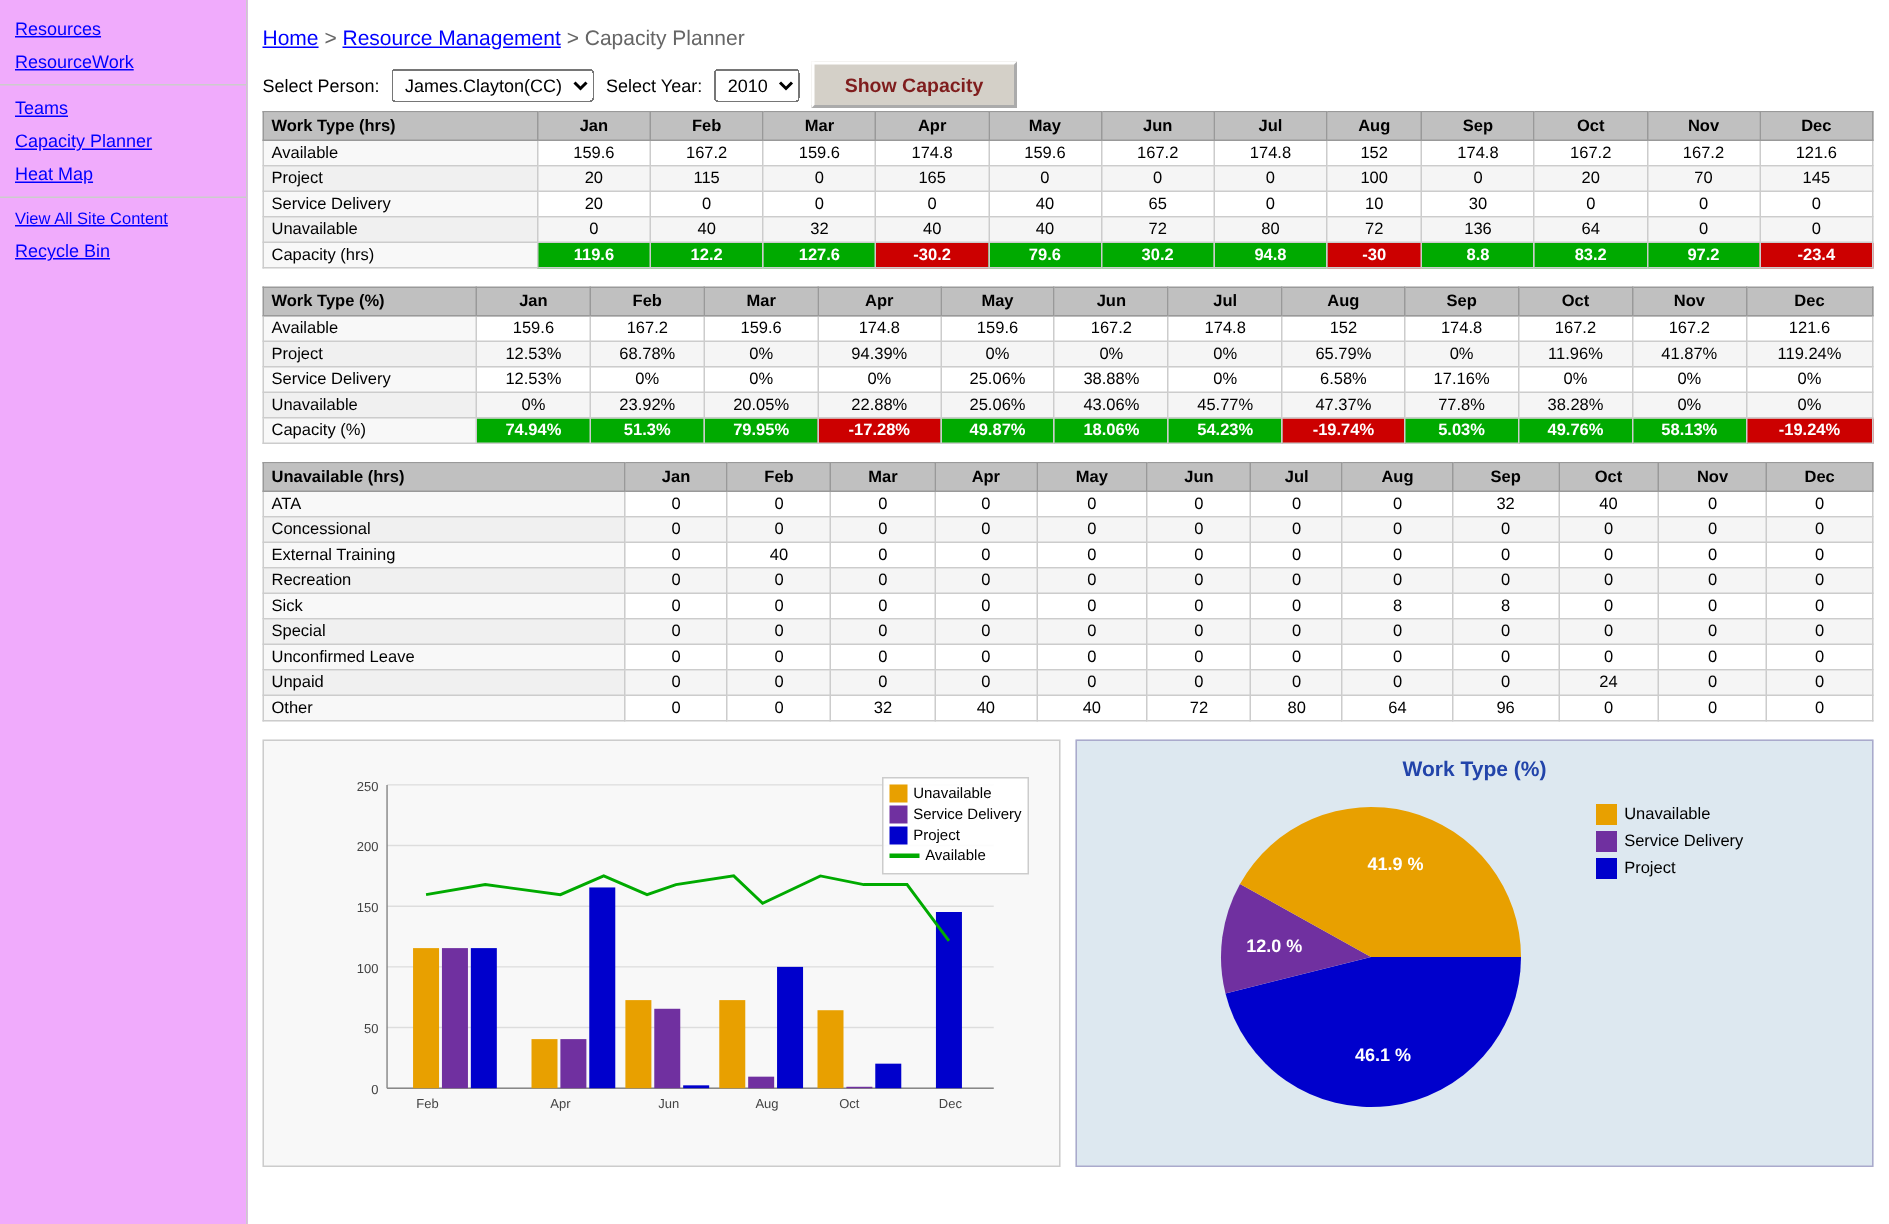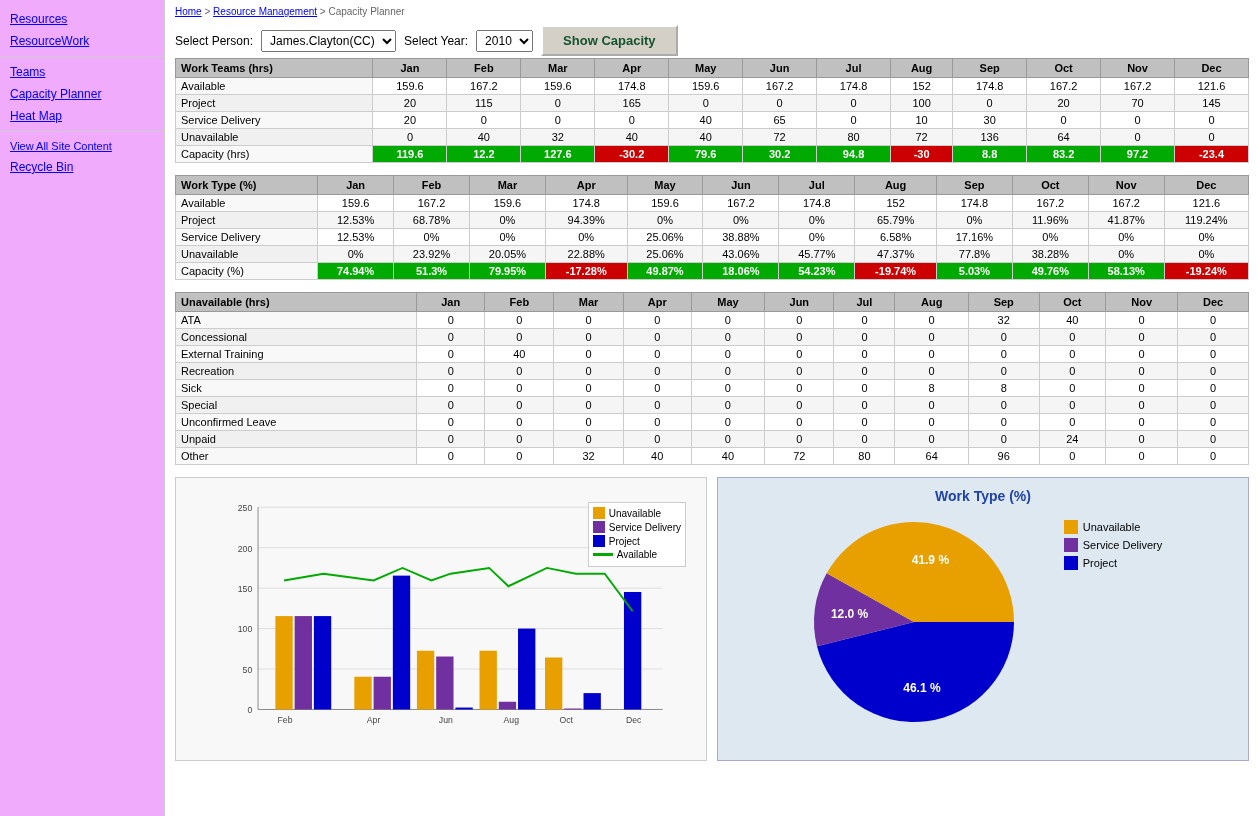--- a/index.html
+++ b/index.html
@@ -15,31 +15,31 @@
       font-size: 12px;
     }
     .sidebar-divider { border-top: 1px solid #ccc; margin: 4px 0; }
 
     
     #main {
       margin-left: 165px; padding: 6px 10px;
     }
     
     
-    .breadcrumb { font-size: 10px; color: #666; margin-bottom: 8px; }
+    .breadcrumb { font-size: 14px; color: #666; margin-bottom: 8px; margin-top: 11px; }
     .breadcrumb a { color: #00f; text-decoration: underline; }
     .breadcrumb span { color: #666; }
 
     
     .controls { display: flex; align-items: center; gap: 8px; margin-bottom: 2px; }
     .controls label { font-size: 12px; }
     .controls select { font-size: 12px; padding: 2px 4px; }
     .show-capacity-btn {
       padding: 6px 20px; background: #d4d0c8; border: 2px outset #fff;
-      font-size: 13px; font-weight: bold; cursor: pointer; color: #14532d;
+      font-size: 13px; font-weight: bold; cursor: pointer; color: #7f1d1d;
     }
 
     
     .data-table { width: 100%; border-collapse: collapse; margin-bottom: 12px; font-size: 11px; }
     .data-table th {
       background: #c0c0c0; border: 1px solid #999; padding: 3px 5px; text-align: center;
       font-weight: bold;
     }
     .data-table th.row-header { text-align: left; }
     .data-table td { border: 1px solid #ccc; padding: 2px 5px; text-align: center; }
@@ -109,21 +109,21 @@
     <label>Select Year:</label>
     <select>
       <option>2010</option>
     </select>
     <button class="show-capacity-btn">Show Capacity</button>
   </div>
 
   <table class="data-table">
     <thead>
       <tr>
-        <th class="row-header">Work Teams (hrs)</th>
+        <th class="row-header">Work Type (hrs)</th>
         <th>Jan</th>
         <th>Feb</th>
         <th>Mar</th>
         <th>Apr</th>
         <th>May</th>
         <th>Jun</th>
         <th>Jul</th>
         <th>Aug</th>
         <th>Sep</th>
         <th>Oct</th>

